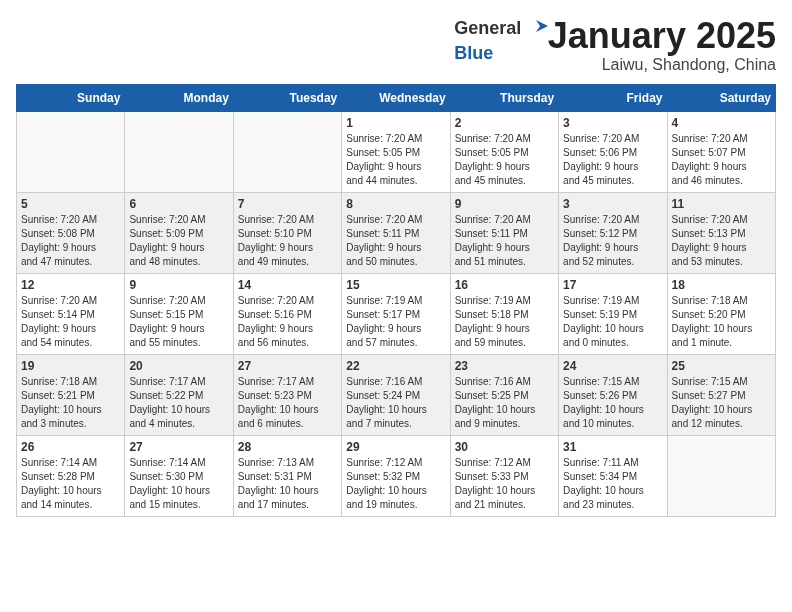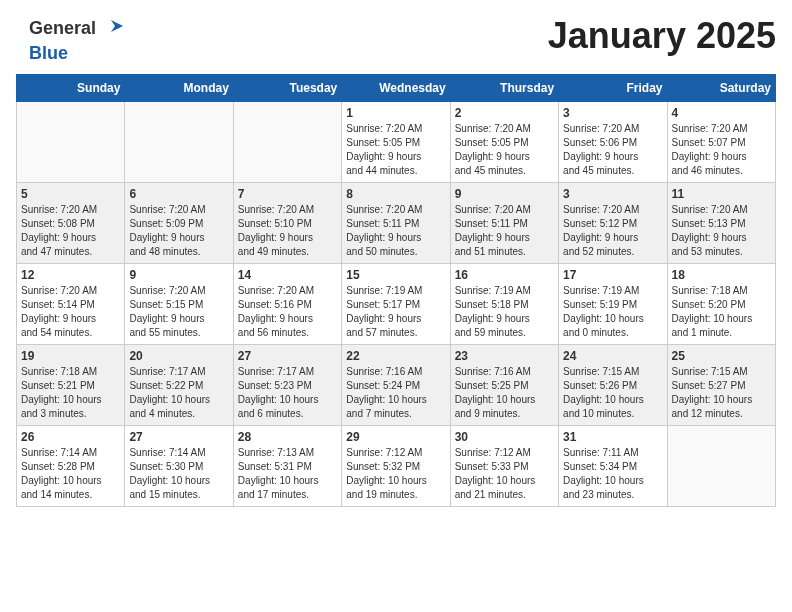--- a/index.html
+++ b/index.html
@@ -8,21 +8,21 @@
       background: #fff;
       width: 792px;
       min-height: 612px;
     }
     .container {
       width: 792px;
       padding: 16px 16px 8px 16px;
     }
     .header {
       display: flex;
-      justify-content: space-between;
+      justify-content: flex-end;
       align-items: flex-start;
       margin-bottom: 10px;
       margin-left: 13px;
     }
     .logo {
       display: flex;
       align-items: center;
     }
     .logo-text {
       display: flex;
@@ -100,20 +100,21 @@
           <span style="color:#333;font-size:18px;font-weight:bold;">General</span>
           <svg class="logo-icon" viewBox="0 0 20 28" style="display:inline-block;vertical-align:middle;">
             <polygon points="8,4 20,10 8,16 12,10" fill="#1a5fa8"></polygon>
           </svg>
         </span>
         <span style="color:#1a5fa8;font-size:18px;font-weight:bold;">Blue</span>
       </div>
     </div>
     <div class="title-section">
       <div class="calendar-title">January 2025</div>
+      <div class="calendar-subtitle">Laiwu, Shandong, China</div>
     </div>
   </div>
 
   <table class="calendar">
     <thead>
       <tr>
       <th>Sunday</th>
           <th>Monday</th>
           <th>Tuesday</th>
           <th>Wednesday</th>

